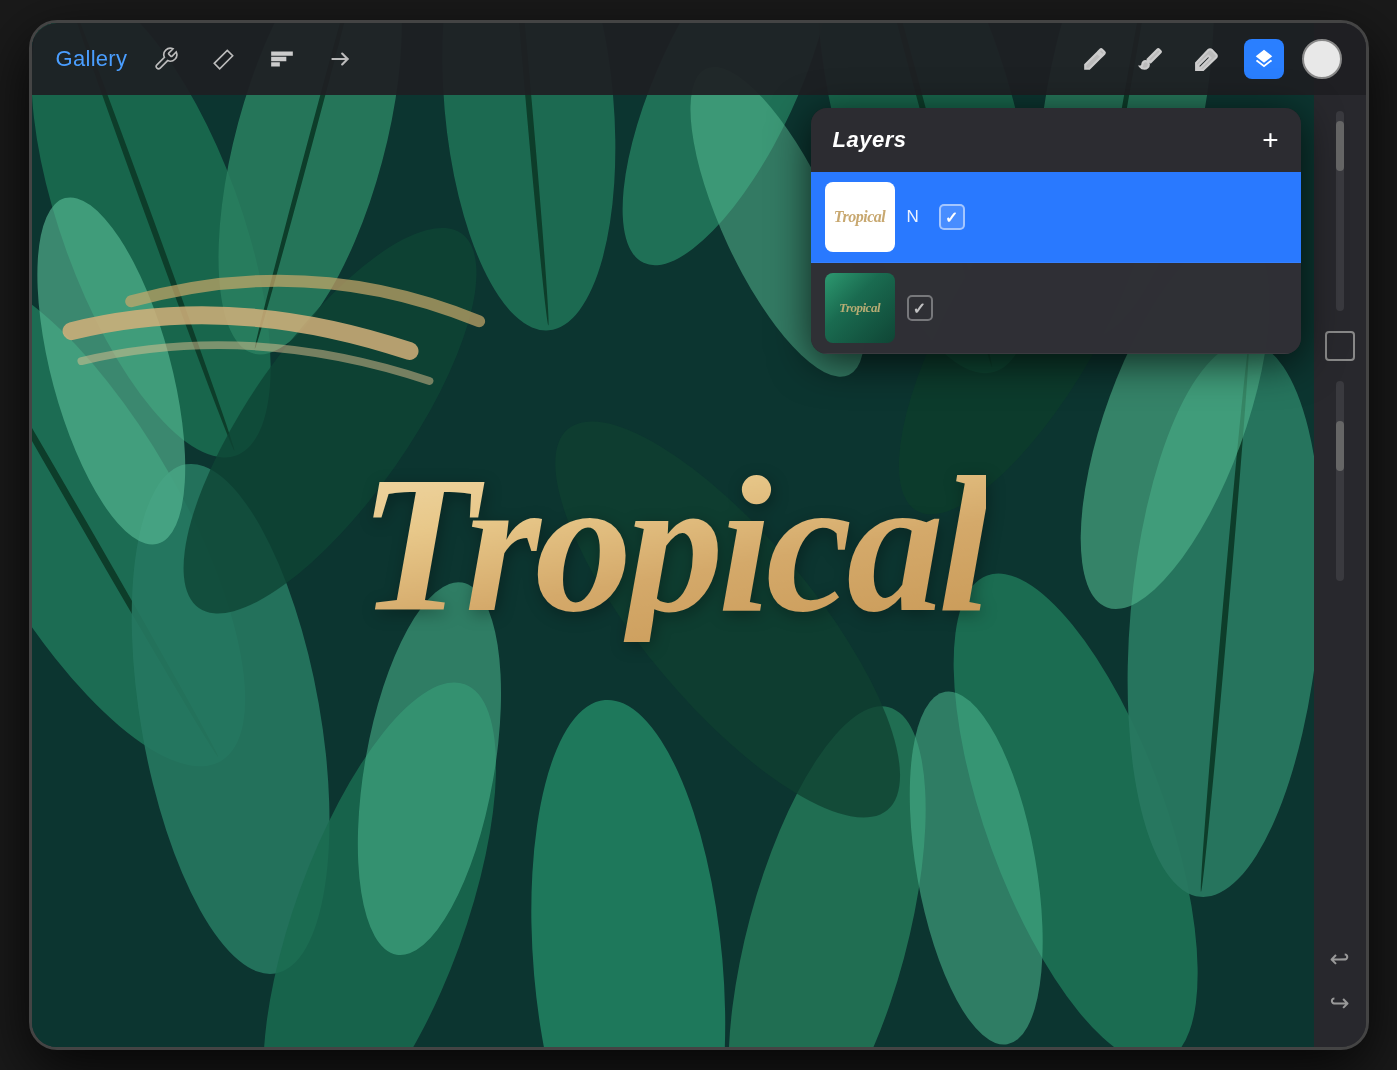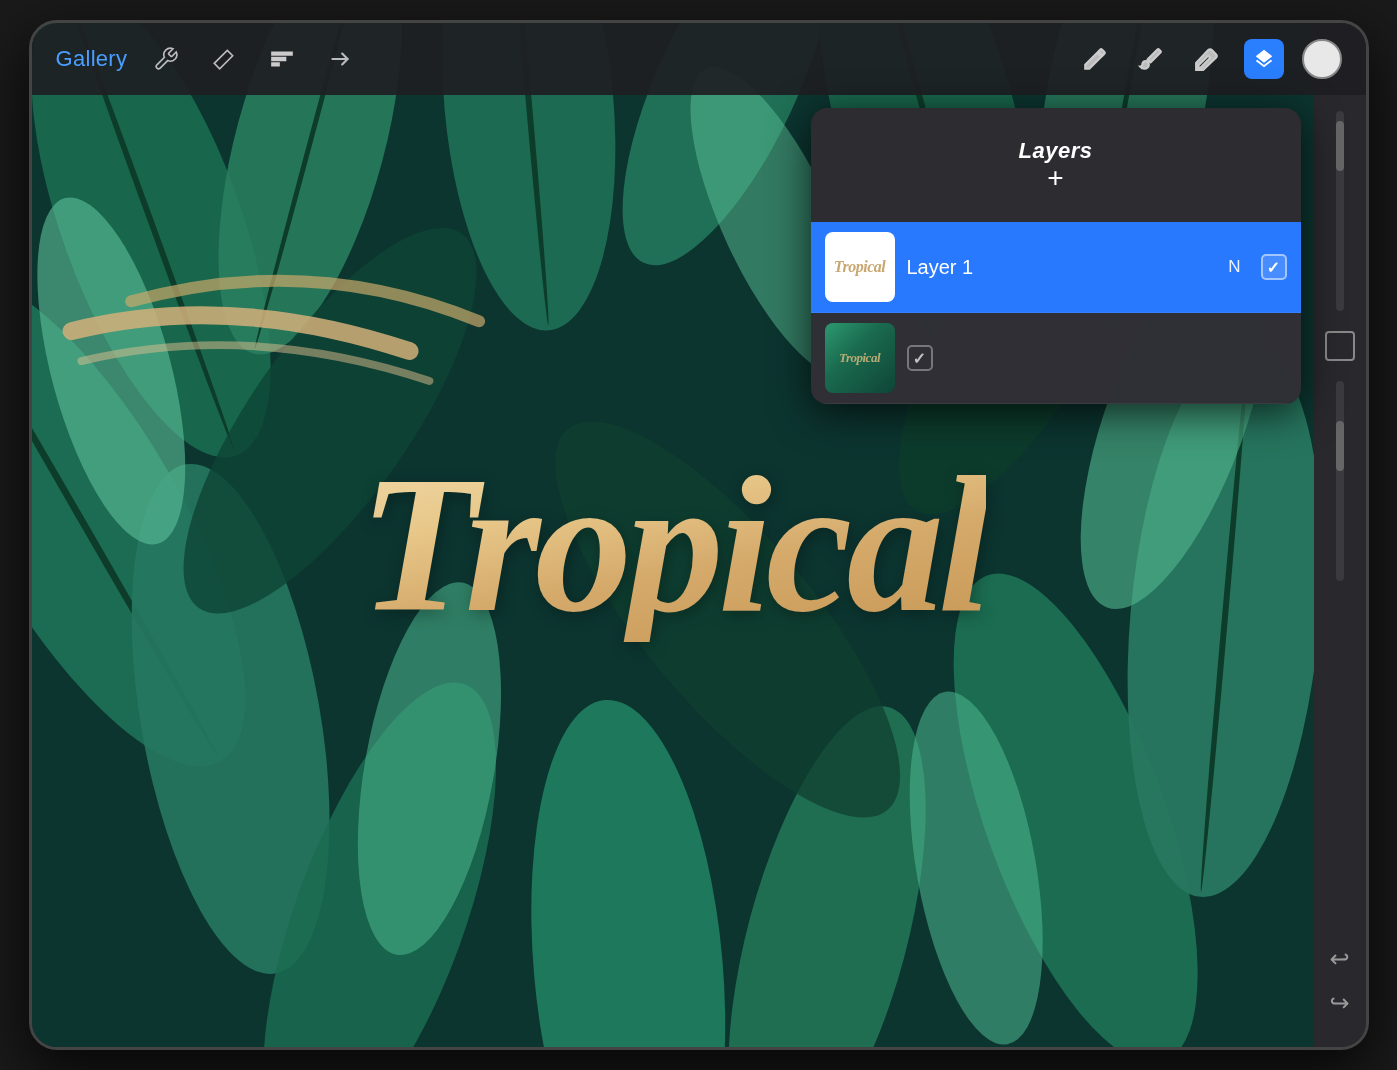--- a/index.html
+++ b/index.html
@@ -200,23 +200,22 @@
       border-radius: 16px;
       overflow: hidden;
       z-index: 200;
       box-shadow: 0 8px 40px rgba(0,0,0,0.7);
     }
 
     .layers-header {
       display: flex;
       align-items: center;
       justify-content: space-between;
-      padding: 30px 22px;
+      padding: 18px 22px;
       background: rgba(45, 45, 50, 0.98);
-      flex-direction: column;
     }
 
     .layers-title {
       color: #ffffff;
       font-size: 22px;
       font-weight: 600;
       font-style: italic;
       letter-spacing: 0.5px;
     }
 
@@ -503,21 +502,20 @@
       <span class="layers-title">Layers</span>
       <span class="layers-add">+</span>
     </div>
 
     <div class="layer-row active">
       <div class="layer-thumbnail thumb-layer1">
         <div class="layer-thumb-content">
           <span class="thumb-layer1-text">Tropical</span>
         </div>
       </div>
-      <span class="layer-name">Layer 1</span>
       <span class="layer-blend">N</span>
       <div class="layer-checkbox checked"></div>
     </div>
 
     <div class="layer-row inactive">
       <div class="layer-thumbnail">
         <div class="layer-thumb-content thumb-bg">
           <span class="thumb-bg-text">Tropical</span>
         </div>
       </div>

